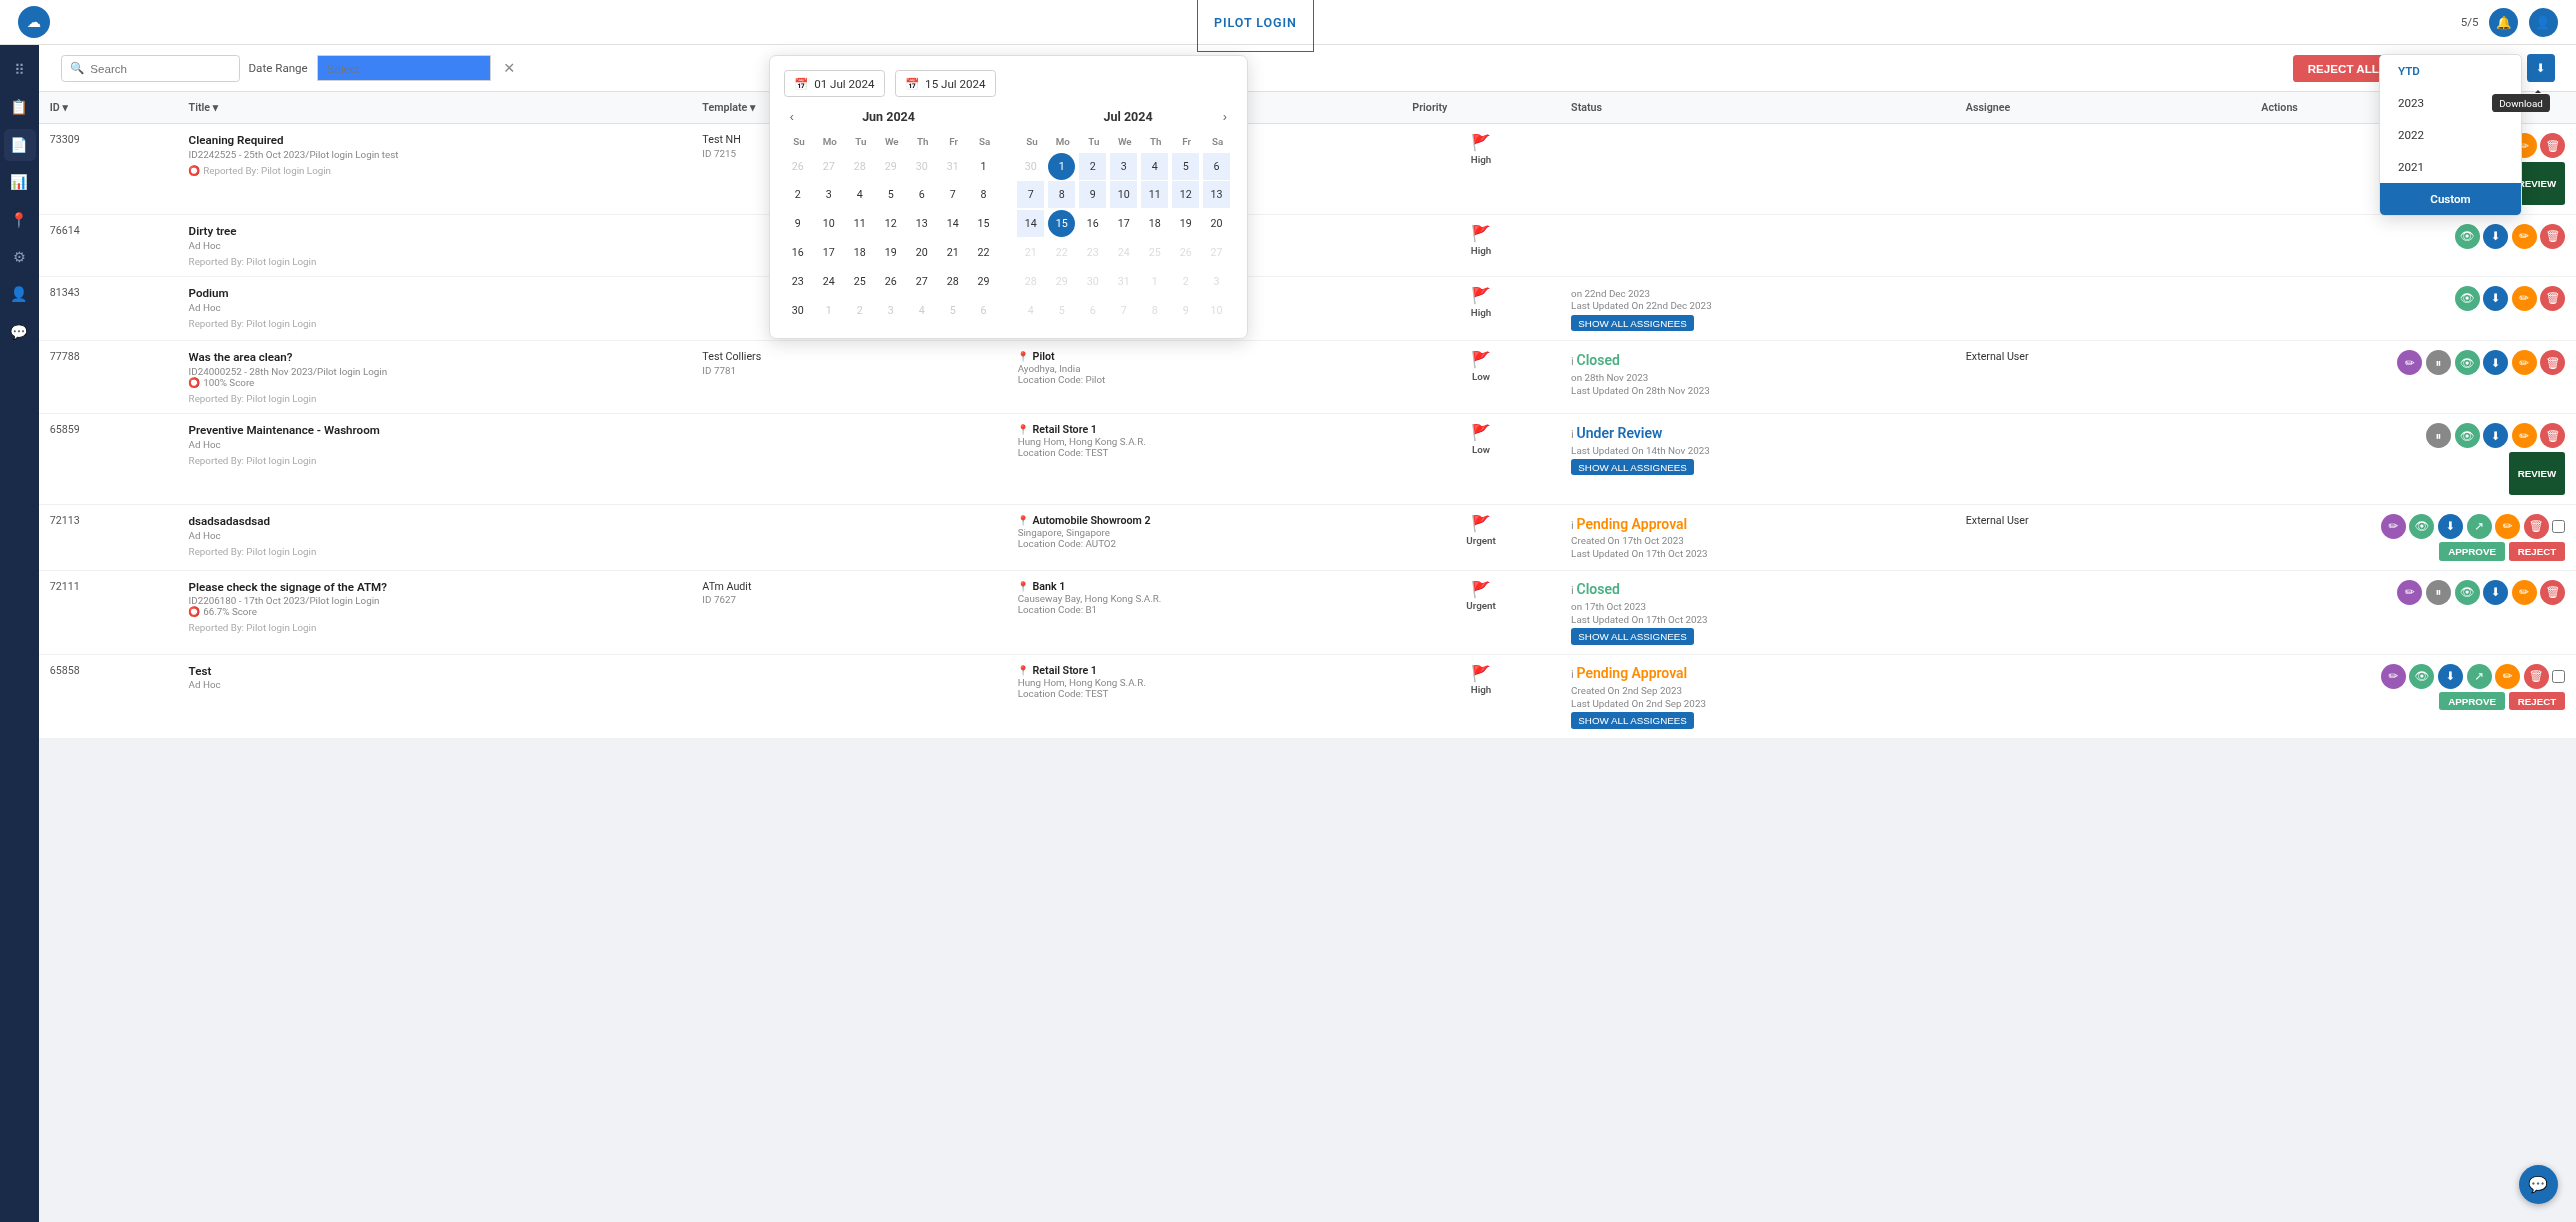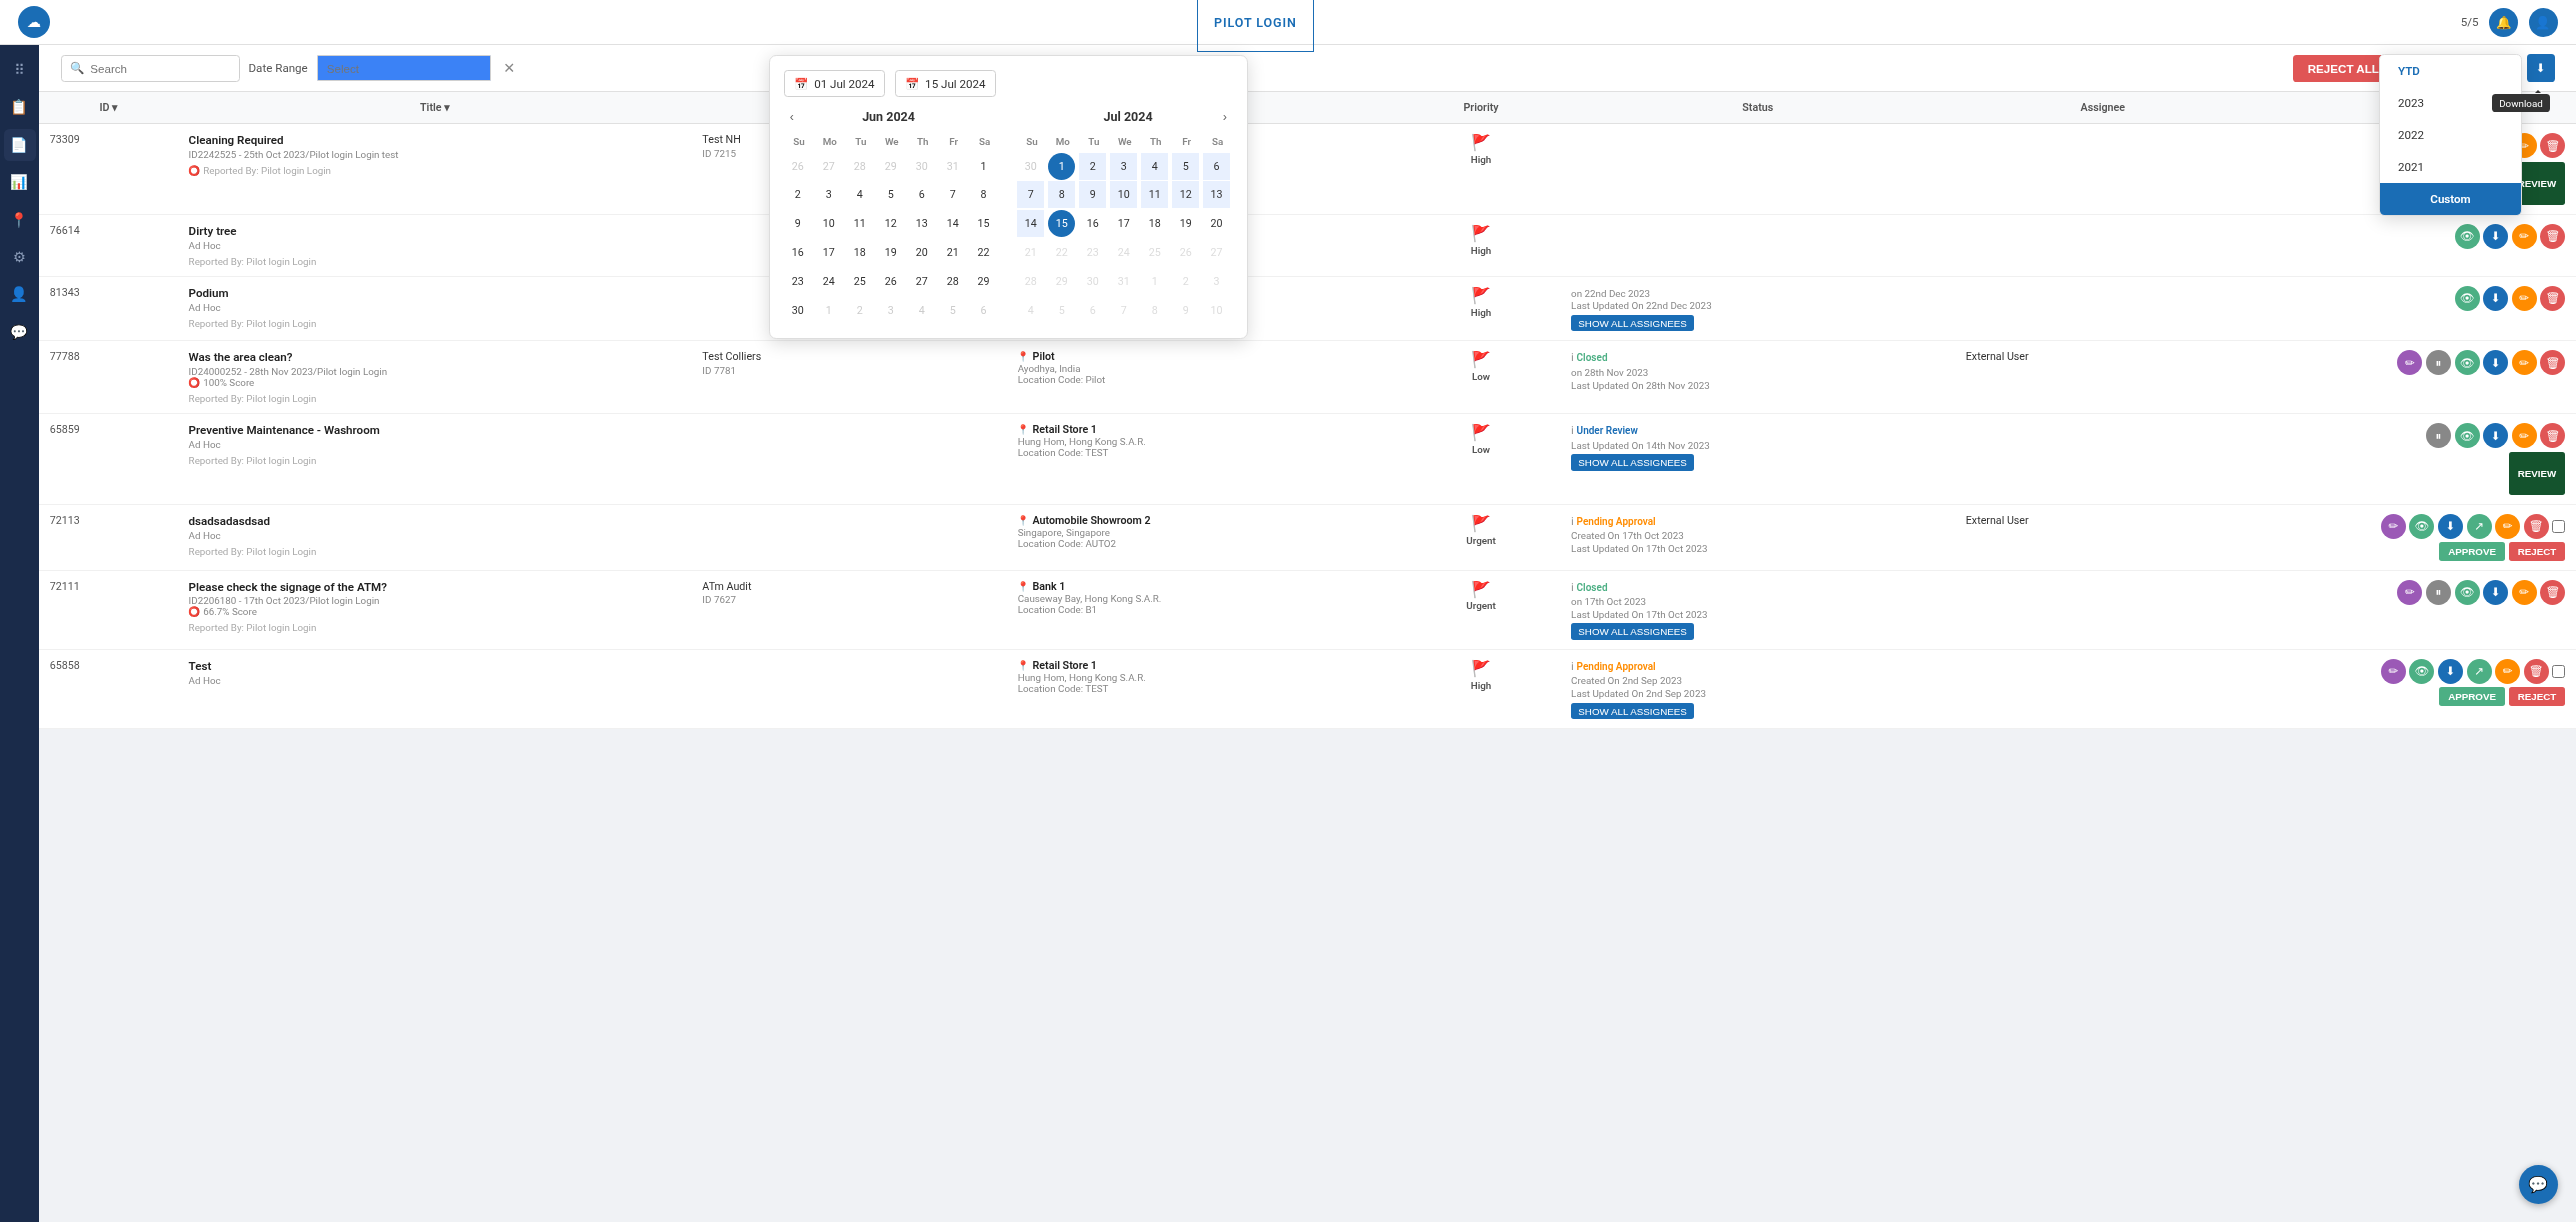--- a/index.html
+++ b/index.html
@@ -54,21 +54,21 @@
     .date-select { border: 0.9px solid #d0d0d0; border-radius: 1px; padding: 5.4px 9px; font-size: 11.6px; color: #333; min-width: 107px; background: #3b82f6; }
     .clear-btn { background: none; border: none; color: #888; cursor: pointer; font-size: 14.3px; padding: 3.6px; }
     .btn-primary { background: #1a6db5; color: #fff; border: none; border-radius: 3.6px; padding: 7.2px 14.3px; font-size: 11.6px; font-weight: 600; cursor: pointer; white-space: nowrap; display: flex; align-items: center; gap: 5.4px; }
     .btn-download { background: #1a6db5; color: #fff; border: none; border-radius: 3.6px; padding: 7.2px 9px; font-size: 11.6px; cursor: pointer; }
     .btn-reject-all { background: #e05555; color: #fff; border: none; border-radius: 3.6px; padding: 7.2px 14.3px; font-size: 11.6px; font-weight: 600; cursor: pointer; }
 
     
     .table-container { background: #fff; overflow-x: auto; }
     table { width: 100%; border-collapse: collapse; }
     thead tr { background: #f8f9fa; border-bottom: 1.8px solid #e0e0e0; }
-    thead th { padding: 9px 10.7px; text-align: center; font-size: 10.7px; font-weight: 600; color: #555; white-space: nowrap; }
+    thead th { padding: 9px 10.7px; text-align: left; font-size: 10.7px; font-weight: 600; color: #555; white-space: nowrap; }
     tbody tr { border-bottom: 0.9px solid #f0f0f0; }
     tbody td { padding: 9px 10.7px; vertical-align: top; font-size: 10.7px; }
 
     .col-id { width: 63px; color: #555; font-size: 10.7px; }
     .col-title { width: 233px; }
     .col-template { width: 143px; }
     .col-location { width: 179px; }
     .col-priority { width: 72px; }
     .col-status { width: 179px; }
     .col-assignee { width: 134px; }
@@ -83,21 +83,21 @@
     .location-city { font-size: 9.8px; color: #888; }
     .location-code { font-size: 9.8px; color: #888; }
 
     .priority-high { display: flex; flex-direction: column; align-items: center; gap: 1.8px; }
     .priority-flag { font-size: 16px; }
     .priority-flag.red { color: #e05555; }
     .priority-flag.blue { color: #4a9eff; }
     .priority-flag.orange { color: #ff8c00; }
     .priority-label { font-size: 9.8px; color: #555; font-weight: 600; }
 
-    .status-badge { display: inline-block; font-size: 10px; font-weight: 600; padding: 1.8px 0; }
+    .status-badge { display: inline-block; font-size: 14px; font-weight: 600; padding: 1.8px 0; }
     .status-closed { color: #4caf84; }
     .status-pending { color: #ff8c00; }
     .status-review { color: #1a6db5; }
     .status-info-icon { color: #888; margin-right: 2.7px; }
 
     .status-date { font-size: 9.8px; color: #888; margin-top: 1.8px; }
     .show-assignees-btn { background: #1a6db5; color: #fff; border: none; border-radius: 2.7px; padding: 2.7px 7.2px; font-size: 9.8px; cursor: pointer; white-space: nowrap; margin-top: 3.6px; }
 
     .action-btns { display: flex; flex-wrap: wrap; gap: 3.6px; justify-content: flex-end; align-items: center; }
     .action-icon { width: 25px; height: 25px; border-radius: 50%; display: flex; align-items: center; justify-content: center; cursor: pointer; font-size: 11.6px; border: none; }

